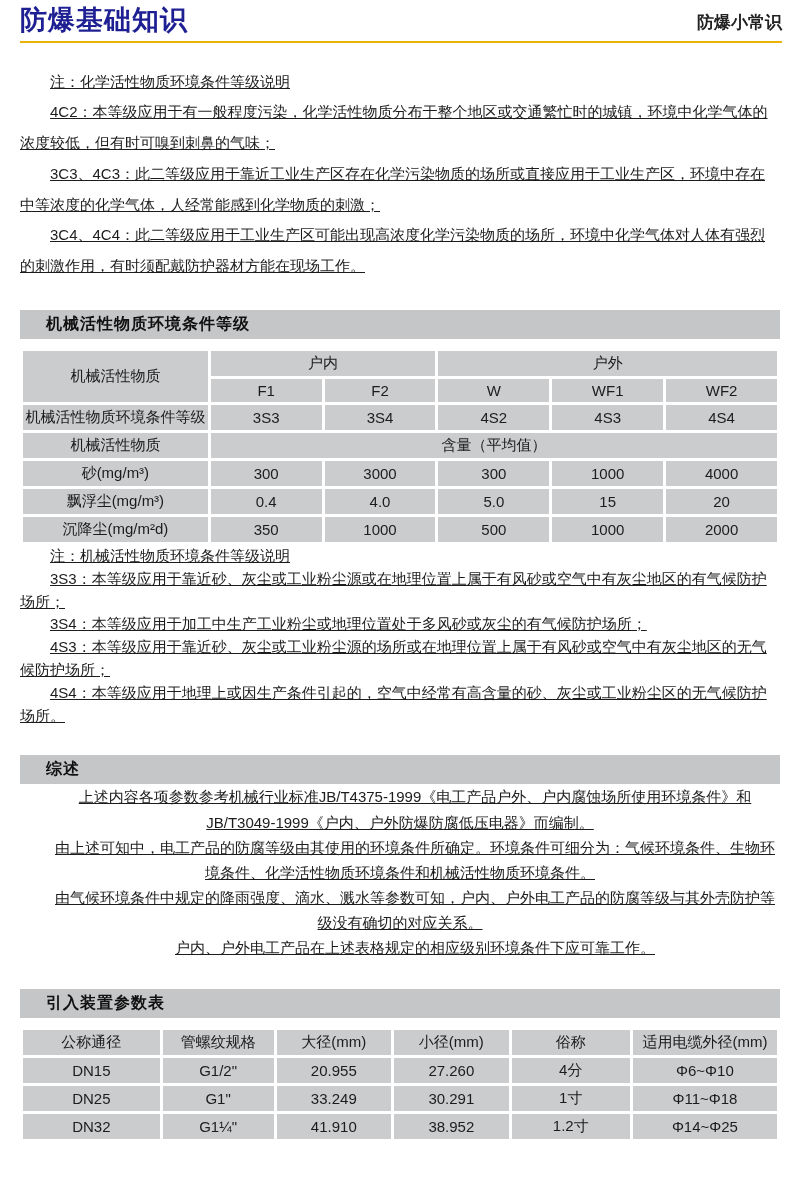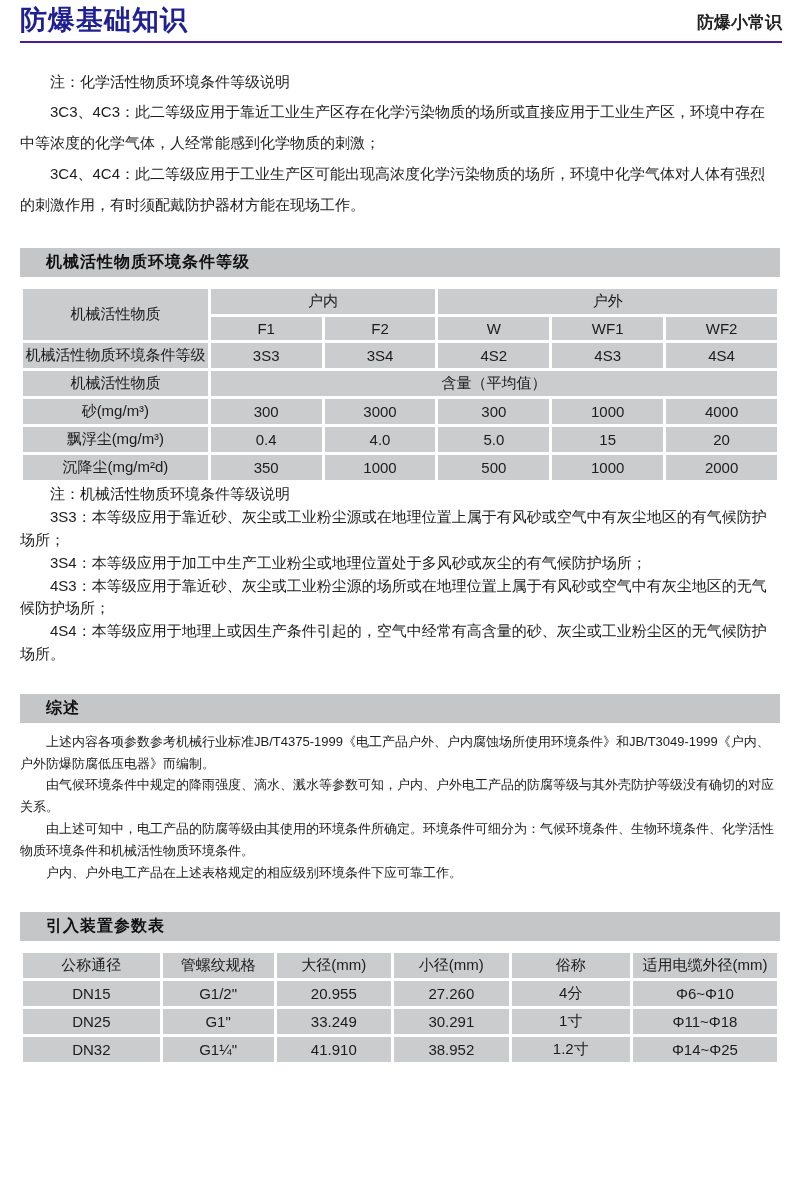--- a/index.html
+++ b/index.html
@@ -12,40 +12,40 @@
   }
   .page { width: 800px; }
 
   
   .page-header {
     display: flex;
     align-items: flex-end;
     justify-content: space-between;
     margin: 0 18px 0 20px;
     padding: 6px 0 5px 0;
-    border-bottom: 2px solid #4c1d95;
+    border-bottom: 2px solid #eab308;
   }
   .page-title {
     margin: 0;
     font-size: 27px;
     line-height: 1.1;
     font-weight: bold;
     color: #1f1f94;
     letter-spacing: 1px;
   }
   .header-tagline {
     font-size: 17px;
     color: #222222;
     padding-bottom: 2px;
     font-weight: bold;
   }
 
   
   .content { padding: 0 20px; }
-  p { margin: 0; }
+  p { margin: 0; text-decoration: underline; }
   .intro-block { margin-top: 24px; font-size: 15px; line-height: 2.05; }
   .intro-block p { text-indent: 2em; }
 
   .section-bar {
     margin-top: 28px;
     background: #c5c6c8;
     color: #111111;
     font-size: 16px;
     font-weight: bold;
     padding: 4px 8px 4px 26px;
@@ -67,37 +67,38 @@
     font-size: 15px;
     font-weight: normal;
     padding: 3px 2px;
     overflow: hidden;
     white-space: nowrap;
   }
 
   .notes-block { font-size: 15px; line-height: 1.52; }
   .notes-block p { text-indent: 2em; }
 
-  .summary-block { margin-top: 8px; font-size: 13px; line-height: 1.68; }
+  .summary-block { font-size: 15px; line-height: 1.68; text-align: center; }
   .summary-block p { text-indent: 2em; }
 </style>
 </head>
 <body>
 
 <div class="page">
 
   <div class="page-header">
     <h1 class="page-title">防爆基础知识</h1>
     <span class="header-tagline">防爆小常识</span>
   </div>
 
   <div class="content">
 
     <div class="intro-block">
       <p>注：化学活性物质环境条件等级说明</p>
+      <p>4C2：本等级应用于有一般程度污染，化学活性物质分布于整个地区或交通繁忙时的城镇，环境中化学气体的浓度较低，但有时可嗅到刺鼻的气味；</p>
       <p>3C3、4C3：此二等级应用于靠近工业生产区存在化学污染物质的场所或直接应用于工业生产区，环境中存在中等浓度的化学气体，人经常能感到化学物质的刺激；</p>
       <p>3C4、4C4：此二等级应用于工业生产区可能出现高浓度化学污染物质的场所，环境中化学气体对人体有强烈的刺激作用，有时须配戴防护器材方能在现场工作。</p>
     </div>
 
     <div class="section-bar">机械活性物质环境条件等级</div>
 
     <table>
       <colgroup>
         <col style="width:25%">
           <col style="width:15%">
@@ -163,22 +164,22 @@
       <p>3S3：本等级应用于靠近砂、灰尘或工业粉尘源或在地理位置上属于有风砂或空气中有灰尘地区的有气候防护场所；</p>
       <p>3S4：本等级应用于加工中生产工业粉尘或地理位置处于多风砂或灰尘的有气候防护场所；</p>
       <p>4S3：本等级应用于靠近砂、灰尘或工业粉尘源的场所或在地理位置上属于有风砂或空气中有灰尘地区的无气候防护场所；</p>
       <p>4S4：本等级应用于地理上或因生产条件引起的，空气中经常有高含量的砂、灰尘或工业粉尘区的无气候防护场所。</p>
     </div>
 
     <div class="section-bar">综述</div>
 
     <div class="summary-block">
       <p>上述内容各项参数参考机械行业标准JB/T4375-1999《电工产品户外、户内腐蚀场所使用环境条件》和JB/T3049-1999《户内、户外防爆防腐低压电器》而编制。</p>
+      <p>由上述可知中，电工产品的防腐等级由其使用的环境条件所确定。环境条件可细分为：气候环境条件、生物环境条件、化学活性物质环境条件和机械活性物质环境条件。</p>
       <p>由气候环境条件中规定的降雨强度、滴水、溅水等参数可知，户内、户外电工产品的防腐等级与其外壳防护等级没有确切的对应关系。</p>
-      <p>由上述可知中，电工产品的防腐等级由其使用的环境条件所确定。环境条件可细分为：气候环境条件、生物环境条件、化学活性物质环境条件和机械活性物质环境条件。</p>
       <p>户内、户外电工产品在上述表格规定的相应级别环境条件下应可靠工作。</p>
     </div>
 
     <div class="section-bar">引入装置参数表</div>
 
     <table>
       <colgroup>
         <col style="width:18.5%">
           <col style="width:15%">
           <col style="width:15.5%">

